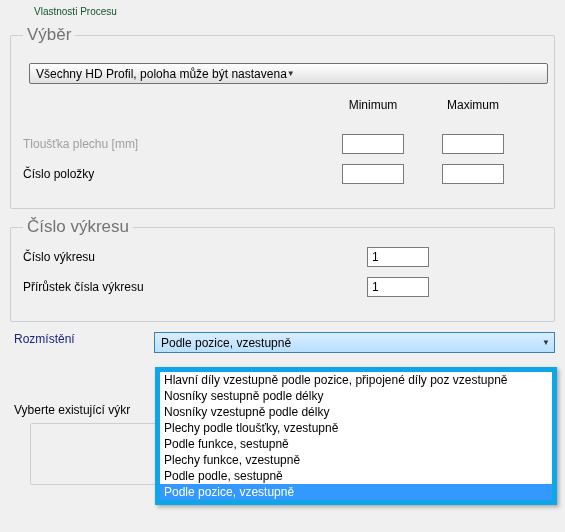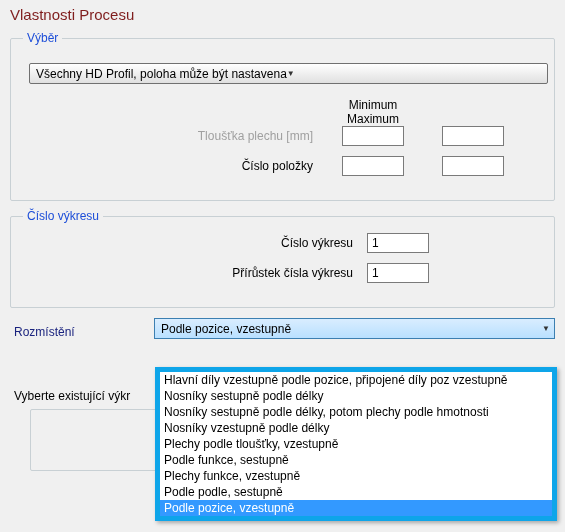--- a/index.html
+++ b/index.html
@@ -12,33 +12,34 @@
     }
     .window {
       width: 565px;
       height: 532px;
       background: #f0f0f0;
       box-sizing: border-box;
       overflow: hidden;
       position: relative;
     }
     .title {
-      font-size: 15px;
+      font-size: 10px;
       padding: 6px 10px 0 10px;
-      color: #7f1d1d;
+      color: #14532d;
+      margin-left: 24px;
     }
     fieldset {
       border: 1px solid #c8d0d4;
       border-radius: 2px;
       margin: 8px 10px;
       padding: 10px 12px 14px 12px;
     }
     legend {
-      font-size: 12px;
-      color: #1d4ed8;
+      font-size: 17px;
+      color: #737373;
       padding: 0 4px;
     }
     .select {
       width: 100%;
       border: 1px solid #707070;
       border-radius: 2px;
       height: 21px;
       background: linear-gradient(#fff,#e0e0e0);
       display: flex;
       align-items: center;
@@ -54,32 +55,31 @@
       font-size: 8px;
       color: #333;
     }
     .row {
       display: flex;
       align-items: center;
       margin-bottom: 10px;
     }
     .label-col {
       width: 290px;
-      text-align: right;
+      text-align: left;
       padding-right: 10px;
       color: #000;
     }
     .label-col.disabled {
       color: #a0a0a0;
     }
     .headers {
       display: flex;
       margin-left: 300px;
-      margin-bottom: 0;
-      flex-direction: column;
+      margin-bottom: 22px;
     }
     .header-cell {
       width: 100px;
       text-align: center;
       font-size: 12px;
     }
     .field-cell {
       width: 100px;
       text-align: center;
     }
@@ -96,21 +96,21 @@
     }
     .section2 input.text {
       width: 62px;
       margin-left: 4px;
     }
     .section2 .row {
       justify-content: flex-start;
     }
     .placement-row {
       display: flex;
-      align-items: flex-end;
+      align-items: flex-start;
       margin: 10px 10px 0 10px;
     }
     .placement-label {
       width: 140px;
       color: #1a237e;
       padding-left: 4px;
     }
     .placement-select {
       flex: 1;
       border: 1px solid #3c7fb1;
@@ -208,21 +208,20 @@
   </div>
 
   <div class="lower-row">
     <span>Vyberte existující výkr</span>
   </div>
   <div class="inner-box"></div>
 
   <div class="dropdown-list" id="dropdown-list">
       <div class="item">Hlavní díly vzestupně podle pozice, připojené díly poz vzestupně</div>
       <div class="item">Nosníky sestupně podle délky</div>
-      <div class="item">Nosníky sestupně podle délky, potom plechy podle hmotnosti</div>
       <div class="item">Nosníky vzestupně podle délky</div>
       <div class="item">Plechy podle tloušťky, vzestupně</div>
       <div class="item">Podle funkce, sestupně</div>
       <div class="item">Plechy funkce, vzestupně</div>
       <div class="item">Podle podle, sestupně</div>
       <div class="item highlighted">Podle pozice, vzestupně</div>
     </div>
 </div>
 
 </body></html>

